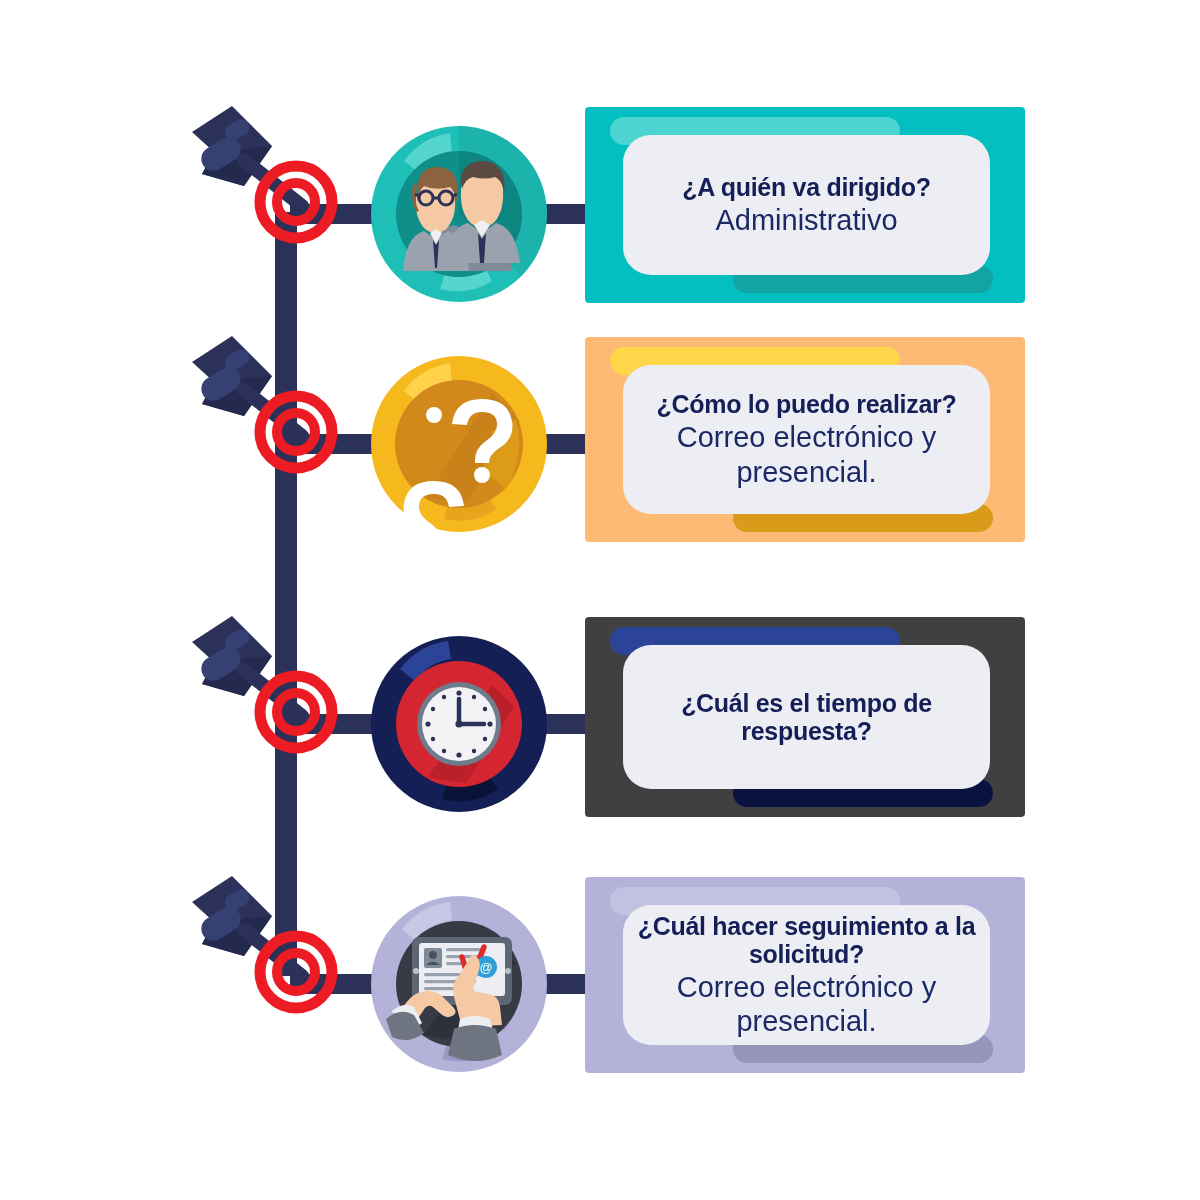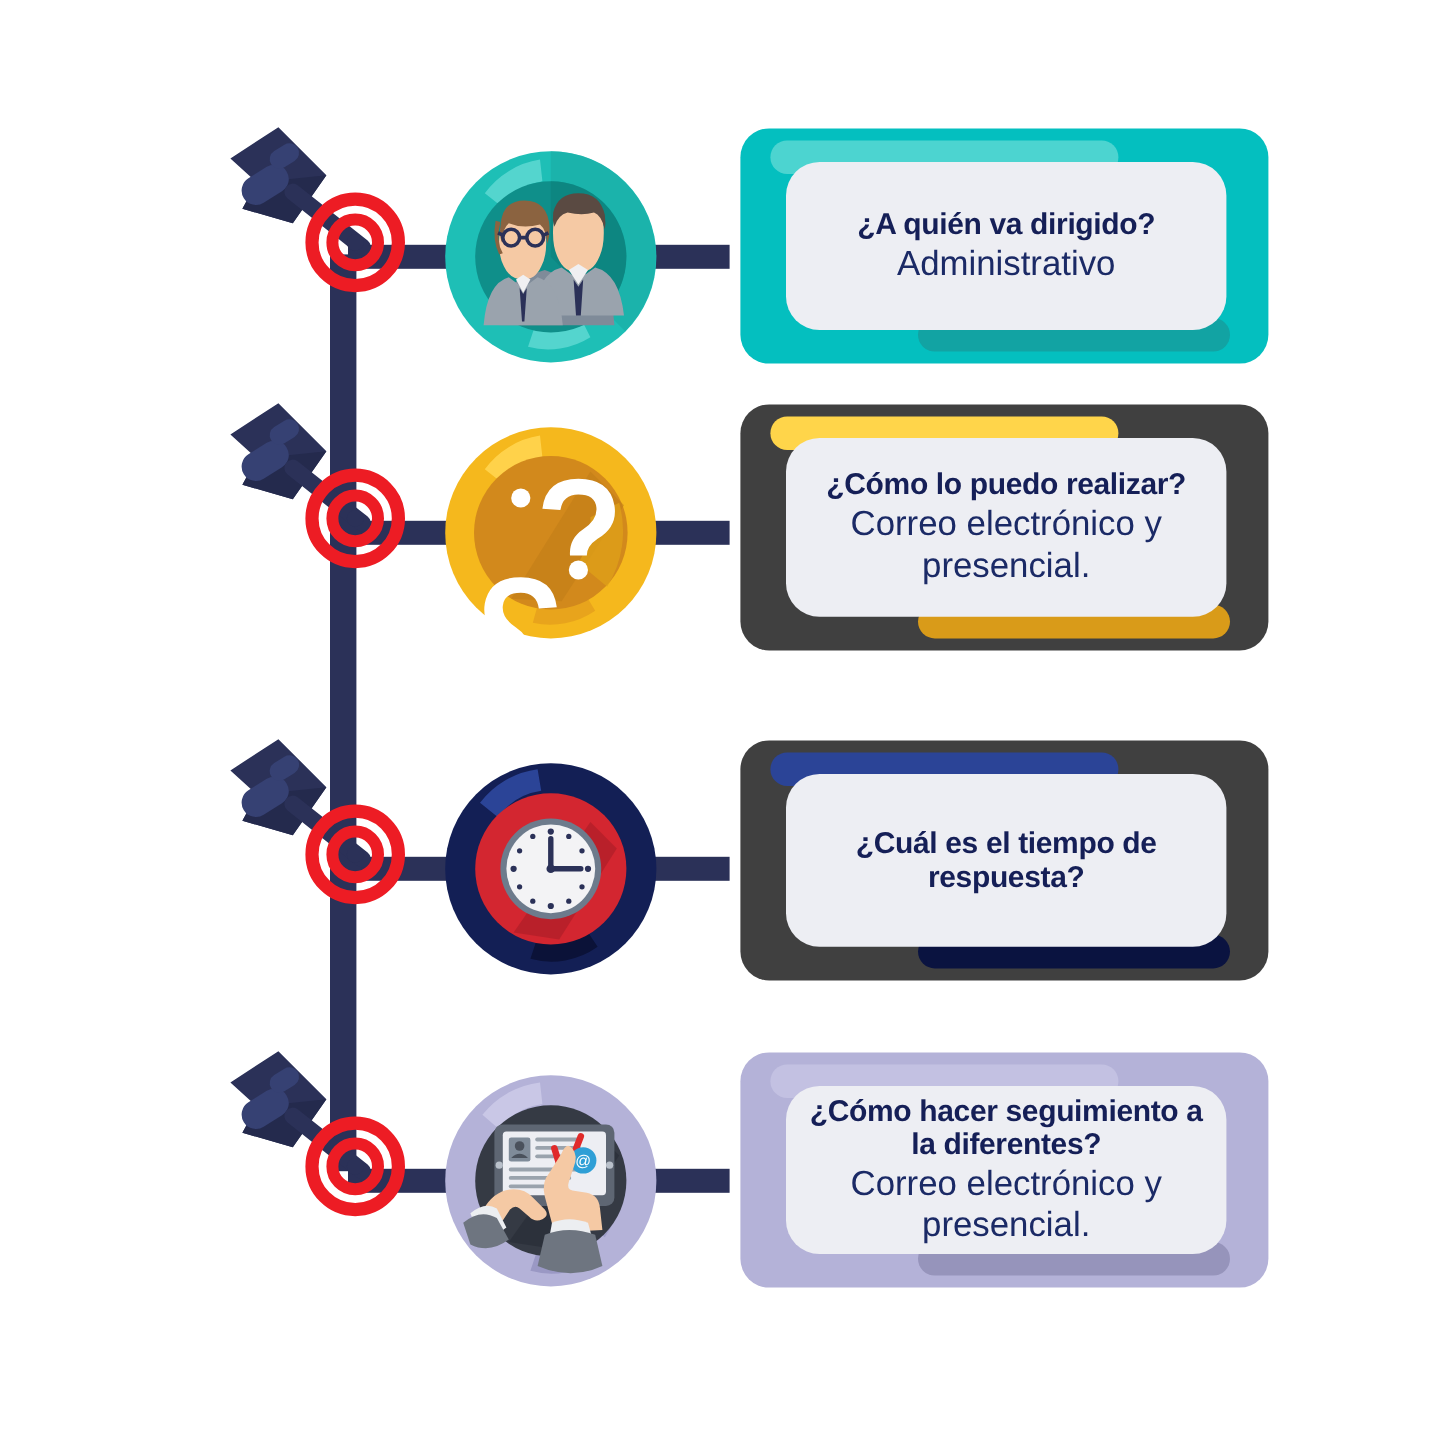--- a/index.html
+++ b/index.html
@@ -74,23 +74,23 @@
     left: 364px;
     top: 12px;
     width: 190px;
     height: 190px;
   }
   .icon-circle svg { display: block; }
 
   
   .card {
     position: absolute;
-    left: 617px;
+    left: 585px;
     width: 440px;
-    border-radius: 24px;
+    border-radius: 4px;
     overflow: hidden;
   }
   .card-top-hl {
     position: absolute;
     left: 25px;
     top: 10px;
     width: 290px;
     height: 28px;
     border-radius: 16px;
   }
@@ -233,21 +233,21 @@
         <path d="M152 70 a88 88 0 0 1 -10 70 l-24-20 a62 62 0 0 0 10-38 z" fill="#e0a218" opacity="0.7"></path>
         <g fill="#ffffff">
           <path d="M118 50 q26 0 30 22 q3 18-14 28 q-9 6-9 14 l-14 0 q-1-14 11-22 q12-8 11-18 q-1-11-15-11 q-13 0-15 13 l-15-1 q3-25 30-25 z"></path>
           <circle cx="118" cy="126" r="8"></circle>
           <path d="M70 92 q-26 0-30 -22 q-3-18 14-28 q9-6 9-14 l14 0 q1 14-11 22 q-12 8-11 18 q1 11 15 11 q13 0 15-13 l15 1 q-3 25-30 25 z" transform="translate(0,44) scale(1,-1) translate(0,-180)"></path>
           <circle cx="70" cy="66" r="8"></circle>
         </g>
       </svg>
     </div>
 
-    <div class="card" style="top:0px;height:205px;background:#404040;">
+    <div class="card" style="top:0px;height:205px;background:#fdba74;">
       <div class="card-top-hl" style="background:#ffd54a;"></div>
       <div class="card-bottom-hl" style="background:#d99b19;"></div>
       <div class="card-inner">
         <p class="card-title">¿Cómo lo puedo realizar?</p>
         <p class="card-body">Correo electrónico y
 presencial.</p>
       </div>
     </div>
   </div>
 
@@ -364,20 +364,20 @@
           <path d="M96 130 q14-6 30 0 l6 22 q-20 8-40 0 z" fill="#eceef1"></path>
           <path d="M90 140 q20-8 42 0 l6 26 q-26 12-54 0 z" fill="#6e7580"></path>
         </g>
       </svg>
     </div>
 
     <div class="card" style="top:0px;height:196px;background:#b4b2d8;">
       <div class="card-top-hl" style="background:#c3c1e2;"></div>
       <div class="card-bottom-hl" style="background:#9694bb;"></div>
       <div class="card-inner">
-        <p class="card-title">¿Cómo hacer seguimiento a la diferentes?</p>
+        <p class="card-title">¿Cuál hacer seguimiento a la solicitud?</p>
         <p class="card-body">Correo electrónico y
 presencial.</p>
       </div>
     </div>
   </div>
 
 </div>
 
 </body></html>

